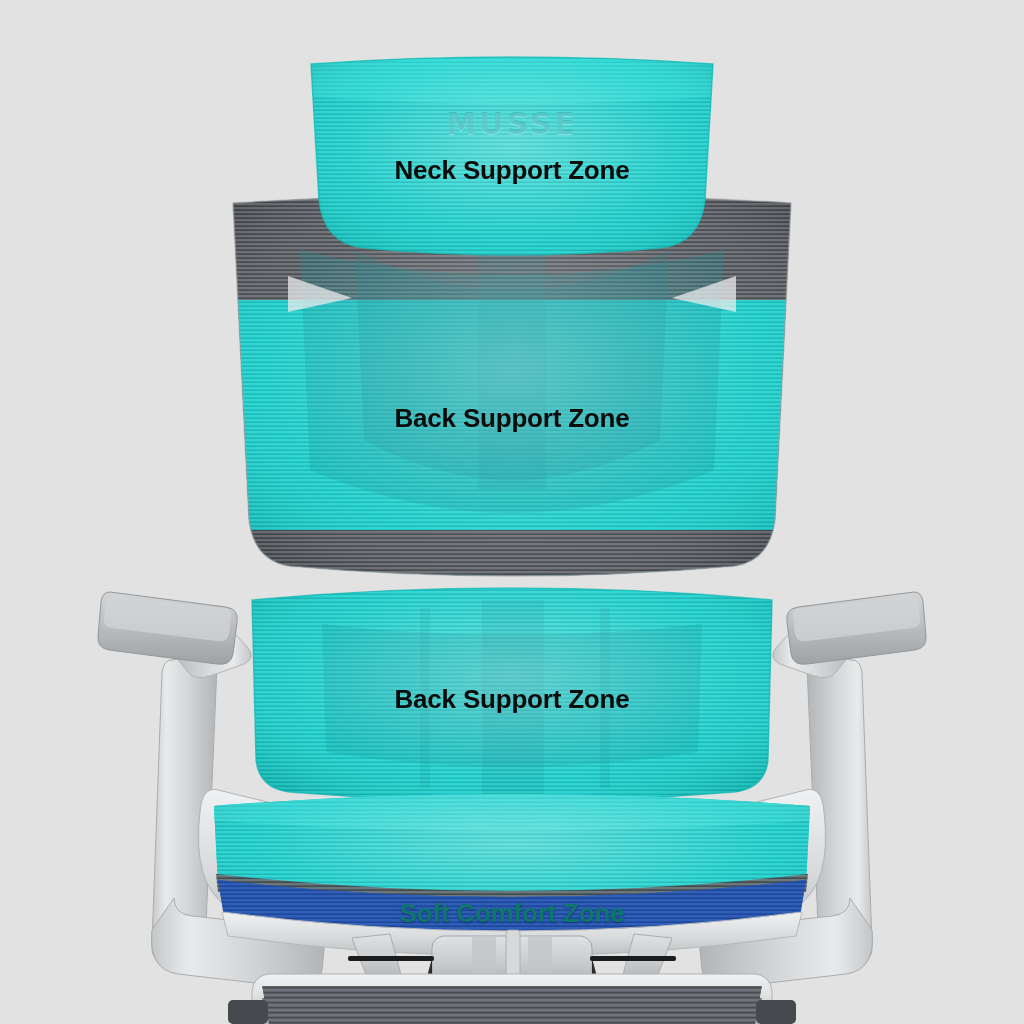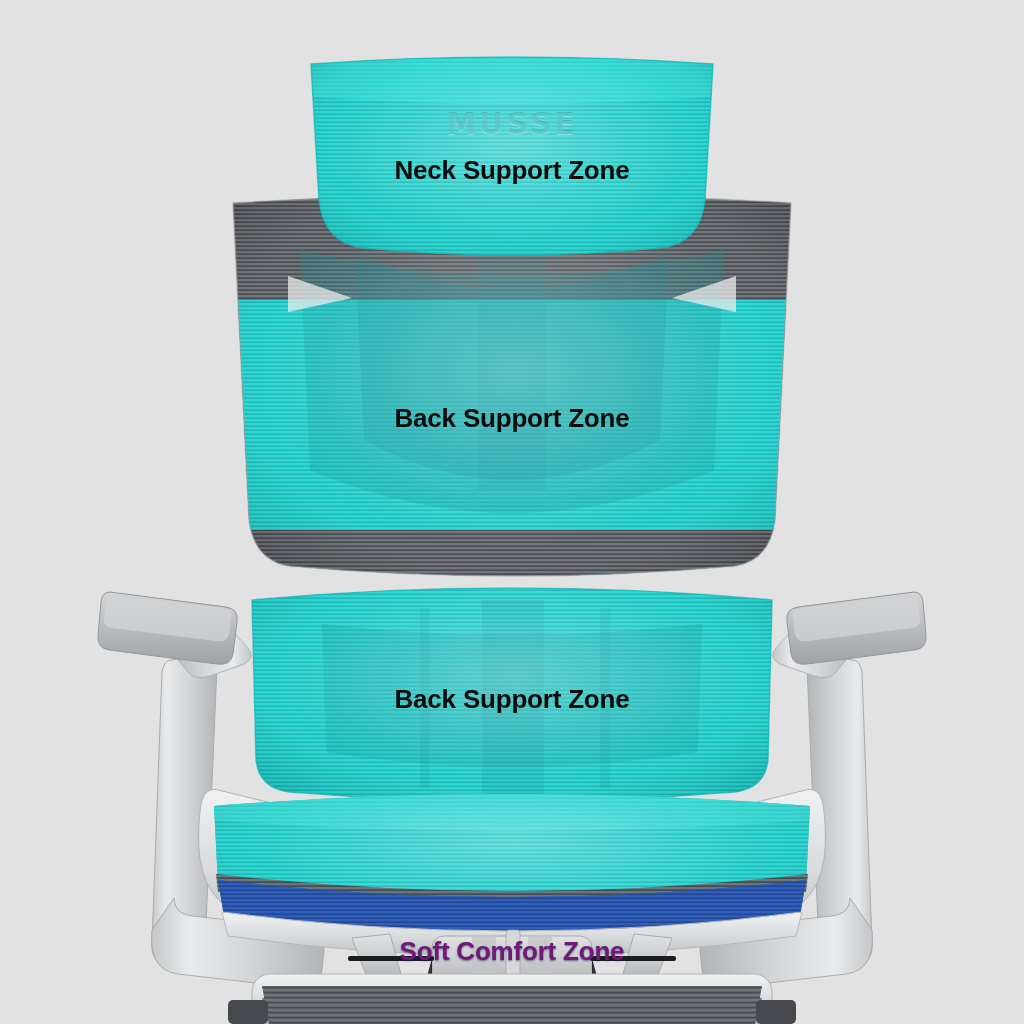--- a/index.html
+++ b/index.html
@@ -24,23 +24,22 @@
     width:100%;
     text-align:center;
     font-weight:bold;
     letter-spacing:-0.2px;
     white-space:nowrap;
     pointer-events:none;
     z-index:60;
   }
   .label-dark { color:#0b0b0b; }
   .label-light {
-    color:#701a75;
+    color:#0f766e;
     text-shadow:0 1px 2px rgba(10,30,90,0.55);
-    margin-top:38px;
   }
 
   
   #brand-emboss {
     position:absolute;
     left:0; top:106px; width:100%;
     text-align:center;
     font-size:30px;
     font-weight:bold;
     letter-spacing:3px;

